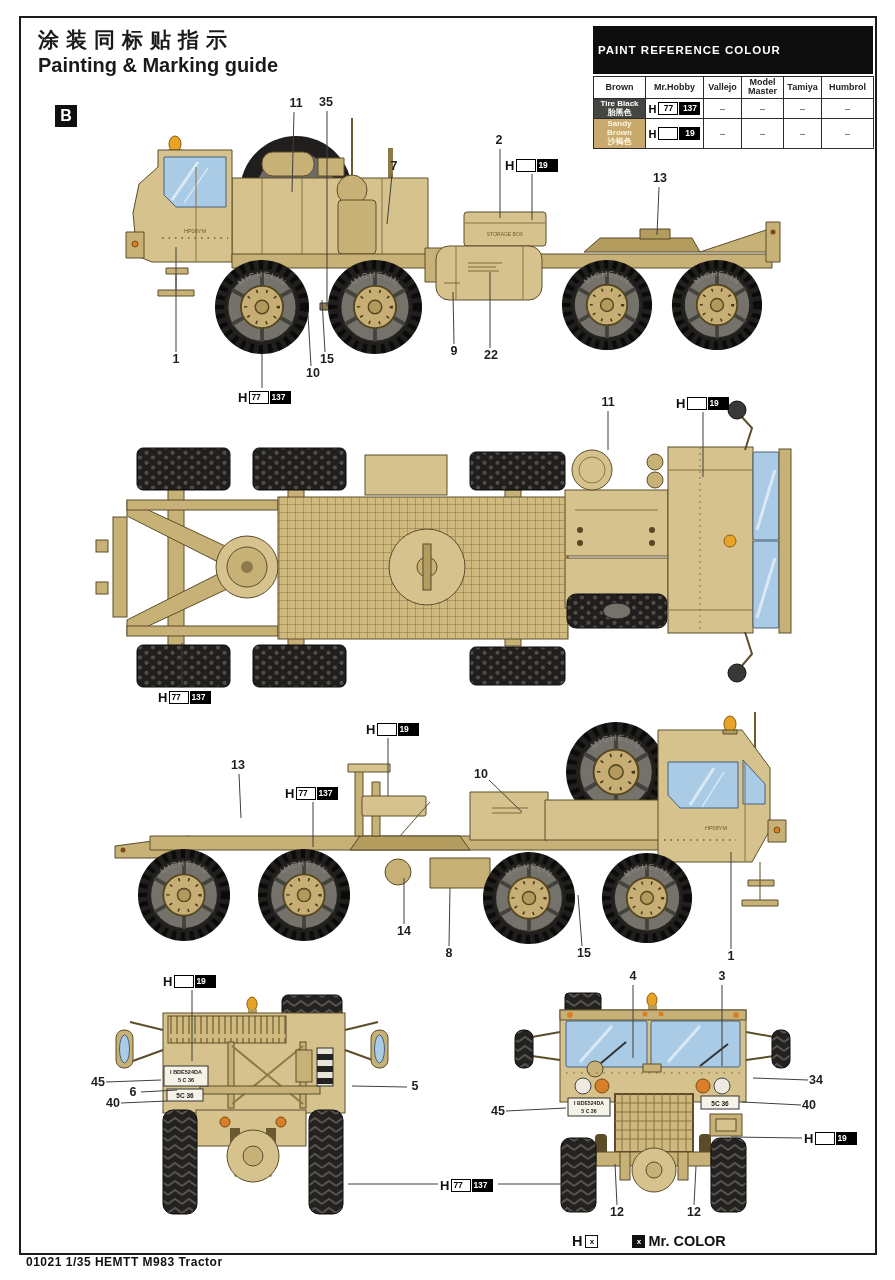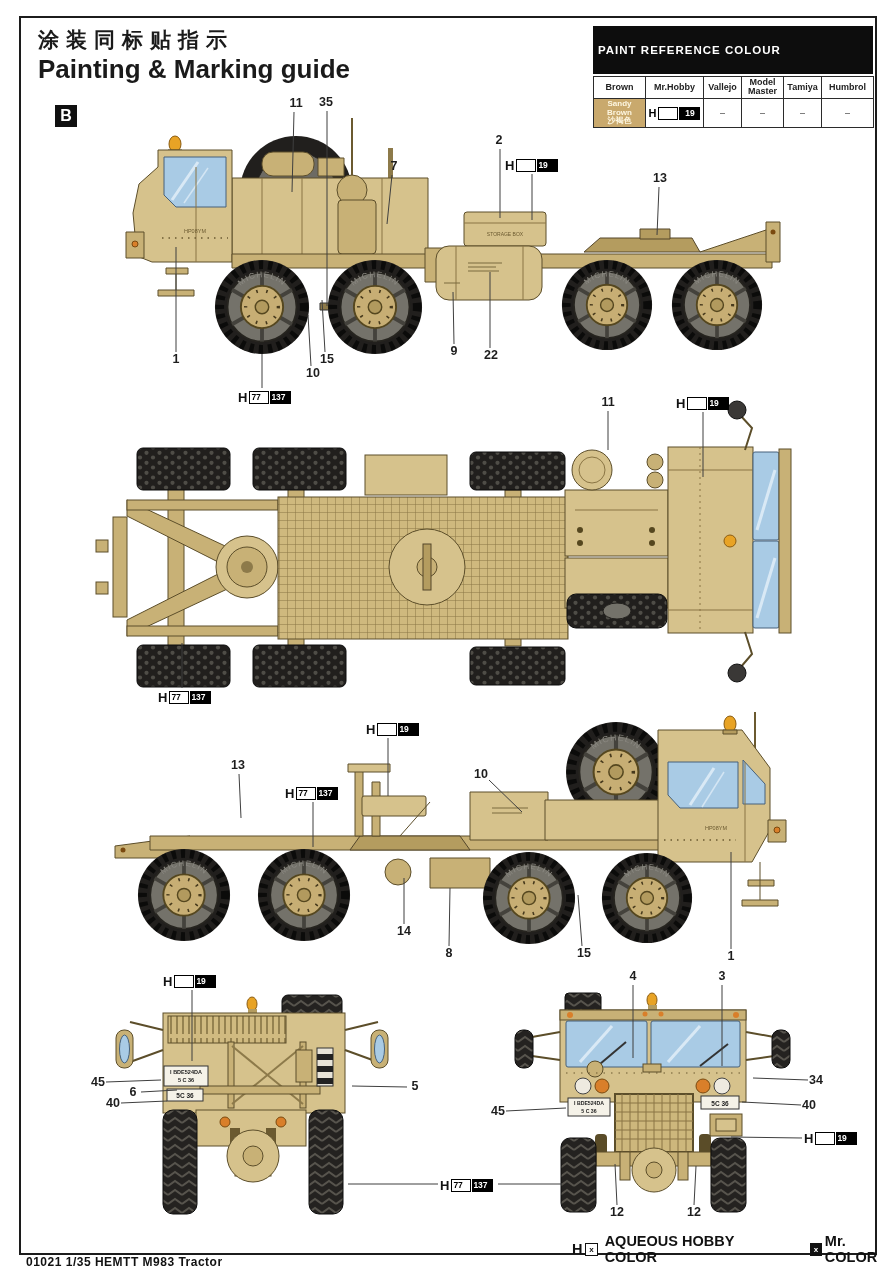--- a/index.html
+++ b/index.html
@@ -1,20 +1,20 @@
 <!DOCTYPE html>
 <html><head>
 <meta charset="utf-8">
 <style>
   html,body{margin:0;padding:0;background:#ffffff;}
   body{width:895px;height:1280px;position:relative;font-family:"Liberation Sans",sans-serif;overflow:hidden;}
   .abs{position:absolute;}
   #frame{left:19px;top:16px;width:854px;height:1235px;border:2px solid #1c1c1c;}
   #title-zh{left:38px;top:26px;font-size:21px;font-weight:bold;letter-spacing:7px;color:#1a1a1a;}
-  #title-en{left:38px;top:54px;font-size:26px;font-weight:bold;color:#1a1a1a;}
+  #title-en{left:38px;top:54px;font-size:20px;font-weight:bold;color:#1a1a1a;}
   #variant{left:55px;top:105px;width:22px;height:22px;background:#101010;color:#fff;font-weight:bold;font-size:16px;display:flex;align-items:center;justify-content:center;}
   
   #ptable{left:593px;top:26px;width:280px;}
   #pt-title{background:#0d0d0d;color:#fff;font-weight:bold;font-size:11.5px;padding:18px 5px;letter-spacing:1px;}
   #ptable table{border-collapse:collapse;table-layout:fixed;width:100%;margin-top:2px;}
   #ptable th,#ptable td{border:1px solid #2b2b2b;font-size:9px;text-align:center;padding:1px 0;height:17px;}
   #ptable th{font-weight:bold;color:#222;line-height:1.05;}
   .c-color div{line-height:1.1;font-size:8px;font-weight:bold;}
   .hcell{display:flex;align-items:center;justify-content:center;gap:1px;}
   .hp{font-weight:bold;font-size:11px;margin-right:1px;}
@@ -55,20 +55,37 @@
         <tr>
           <th>Brown</th>
           <th>Mr.Hobby</th>
           <th>Vallejo</th>
           <th>Model Master</th>
           <th>Tamiya</th>
           <th>Humbrol</th>
         </tr>
       </thead>
     <tbody id="pt-body">
+        <tr>
+          <td class="c-color" style="background: rgb(69, 69, 66); color: rgb(255, 255, 255);">
+            <div>Tire Black</div>
+            <div>胎黑色</div>
+          </td>
+          <td>
+            <div class="hcell">
+              <span class="hp">H</span>
+              <span class="chipw">77</span>
+              <span class="chipb">137</span>
+            </div>
+          </td>
+          <td class="dash">–</td>
+          <td class="dash">–</td>
+          <td class="dash">–</td>
+          <td class="dash">–</td>
+        </tr>
         <tr>
           <td class="c-color" style="background: rgb(201, 169, 109); color: rgb(253, 246, 224);">
             <div>Sandy Brown</div>
             <div>沙褐色</div>
           </td>
           <td>
             <div class="hcell">
               <span class="hp">H</span>
               <span class="chipw"></span>
               <span class="chipb">19</span>
@@ -510,21 +527,20 @@
       <span class="ph">H</span>
       <span class="chipw"></span>
       <span class="chipb">19</span>
     </div>
   </div>
 
 <div class="abs" id="legend">
   <div class="leg-part">
     <span>H</span>
       <span class="leg-boxw">x</span>
-    <span style="margin-left:4px;">AQUEOUS HOBBY COLOR</span>
   </div>
   <div class="leg-part">
     <span class="leg-boxb">x</span>
     <span>Mr. COLOR</span>
   </div>
 </div>
 
 <div class="abs" id="footer">01021  1/35  HEMTT M983 Tractor</div>
 
 </body></html>

